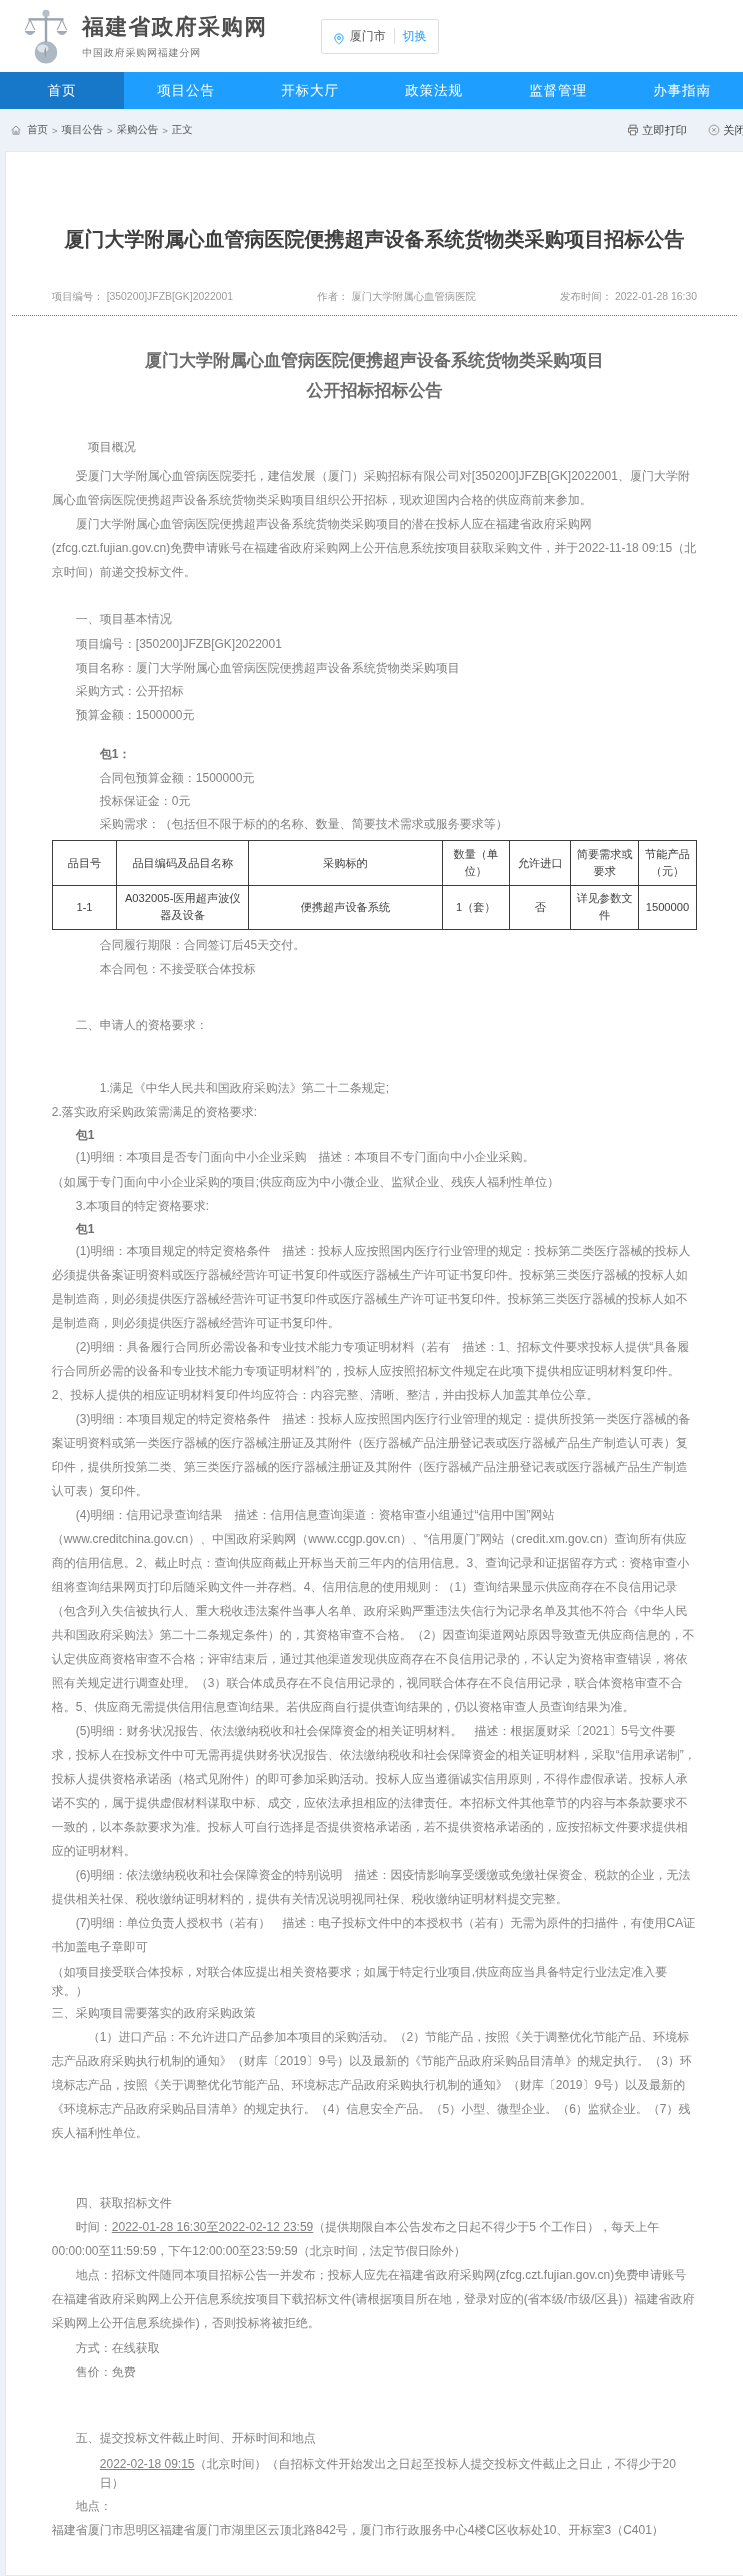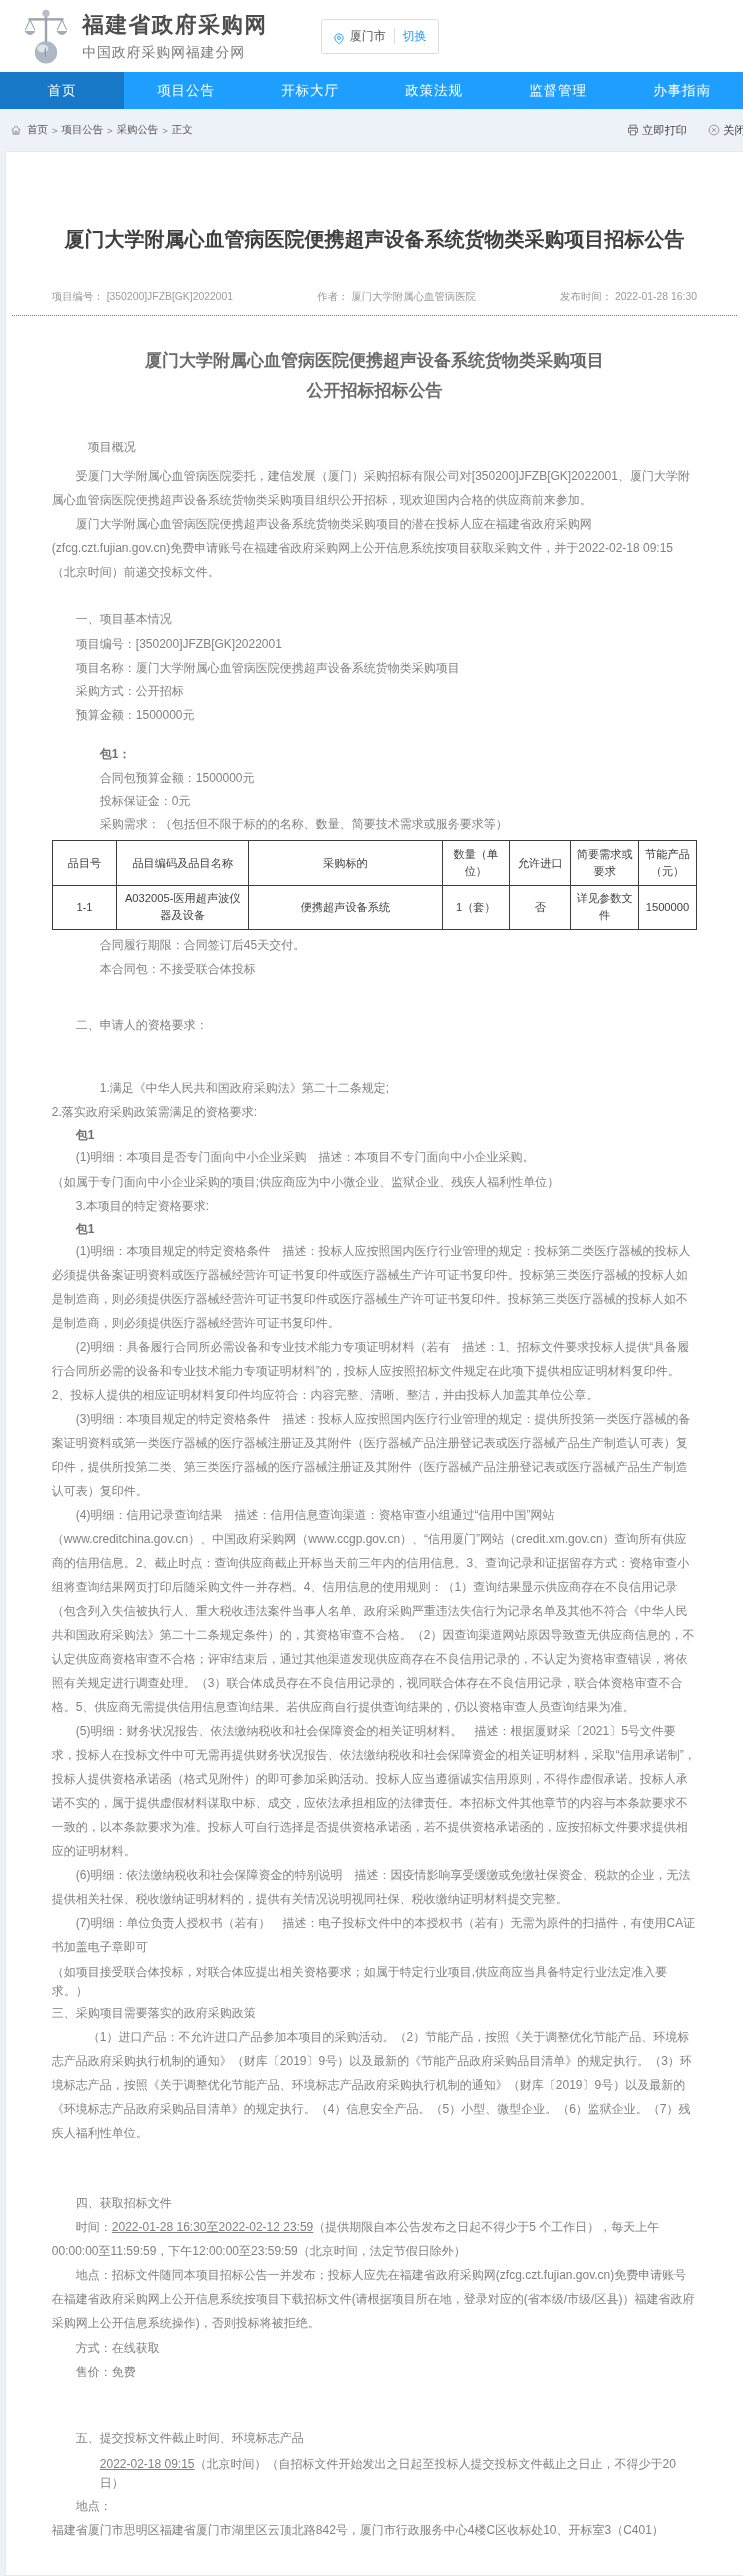--- a/index.html
+++ b/index.html
@@ -8,21 +8,21 @@
     height: 2576px; overflow: hidden;
     background: #edf1f8;
     font-family: "Liberation Sans", "DejaVu Sans", sans-serif;
     color: #808080;
   }
   
   .site-header { height: 72px; background: #fff; display: flex; align-items: center; padding: 0 21px; }
   .logo { width: 50px; height: 59px; flex: 0 0 auto; margin-right: 11.2px; }
   .brand-text { display: flex; flex-direction: column; }
   .site-title { font-size: 21.6px; font-weight: bold; color: #4d4d4d; letter-spacing: 1.6px; }
-  .site-sub { font-size: 14px; color: #7a7a7a; margin-top: 5.6px; letter-spacing: 0.8px; }
+  .site-sub { font-size: 10px; color: #7a7a7a; margin-top: 5.6px; letter-spacing: 0.8px; }
   .region-box { margin-left: 53px; border: 0.8px solid #ddd; border-radius: 2.4px; height: 35px;
     display: flex; align-items: center; padding: 0 11.2px; gap: 8px; background:#fff; }
   .region-city { font-size: 12px; color: #555; display:flex; align-items:flex-end; gap:4.8px; }
   .region-divider { width: 0.8px; height: 16px; background: #ddd; }
   .region-switch { font-size: 12px; color: #1e9fff; cursor: pointer; text-decoration: none; }
   
   .main-nav { height: 37px; background: #1e9fff; display: flex; }
   .nav-item { flex: 1; display: flex; align-items: center; justify-content: center;
     color: #fff; font-size: 13.6px; text-decoration: none; letter-spacing: 0.8px; }
   .nav-item.active { background: #1777c8; }
@@ -147,21 +147,21 @@
   <div class="dotted"></div>
 
   <div class="doc">
     <div class="doc-heading">
       <div>厦门大学附属心血管病医院便携超声设备系统货物类采购项目</div>
       <div>公开招标招标公告</div>
     </div>
 
     <p class="ln i3" style="margin-top:32px;">项目概况</p>
     <p class="para" style="margin-top:8px;">受厦门大学附属心血管病医院委托，建信发展（厦门）采购招标有限公司对[350200]JFZB[GK]2022001、厦门大学附属心血管病医院便携超声设备系统货物类采购项目组织公开招标，现欢迎国内合格的供应商前来参加。</p>
-    <p class="para">厦门大学附属心血管病医院便携超声设备系统货物类采购项目的潜在投标人应在福建省政府采购网(zfcg.czt.fujian.gov.cn)免费申请账号在福建省政府采购网上公开信息系统按项目获取采购文件，并于2022-02-18 09:15（北京时间）前递交投标文件。</p>
+    <p class="para">厦门大学附属心血管病医院便携超声设备系统货物类采购项目的潜在投标人应在福建省政府采购网(zfcg.czt.fujian.gov.cn)免费申请账号在福建省政府采购网上公开信息系统按项目获取采购文件，并于2022-11-18 09:15（北京时间）前递交投标文件。</p>
 
     <p class="sec-h i2" style="margin-top:22.4px;">一、项目基本情况</p>
     <p class="ln i2">项目编号：[350200]JFZB[GK]2022001</p>
     <p class="ln i2">项目名称：厦门大学附属心血管病医院便携超声设备系统货物类采购项目</p>
     <p class="ln i2">采购方式：公开招标</p>
     <p class="ln i2">预算金额：1500000元</p>
     <p class="ln i4 bold" style="margin-top:21px;">包1：</p>
     <p class="ln i4">合同包预算金额：1500000元</p>
     <p class="ln i4">投标保证金：0元</p>
     <p class="ln i4">采购需求：（包括但不限于标的的名称、数量、简要技术需求或服务要求等）</p>
@@ -223,21 +223,21 @@
     <p class="para" style="text-indent:3em;">（1）进口产品：不允许进口产品参加本项目的采购活动。（2）节能产品，按照《关于调整优化节能产品、环境标志产品政府采购执行机制的通知》（财库〔2019〕9号）以及最新的《节能产品政府采购品目清单》的规定执行。（3）环境标志产品，按照《关于调整优化节能产品、环境标志产品政府采购执行机制的通知》（财库〔2019〕9号）以及最新的《环境标志产品政府采购品目清单》的规定执行。（4）信息安全产品。（5）小型、微型企业。（6）监狱企业。（7）残疾人福利性单位。</p>
 
     <p class="sec-h i2 mt-sec">四、获取招标文件</p>
     <p class="para">
       <span>时间：</span><span class="u">2022-01-28 16:30至2022-02-12 23:59</span><span>（提供期限自本公告发布之日起不得少于5 个工作日），每天上午00:00:00至11:59:59，下午12:00:00至23:59:59（北京时间，法定节假日除外）</span>
     </p>
     <p class="para">地点：招标文件随同本项目招标公告一并发布；投标人应先在福建省政府采购网(zfcg.czt.fujian.gov.cn)免费申请账号在福建省政府采购网上公开信息系统按项目下载招标文件(请根据项目所在地，登录对应的(省本级/市级/区县)）福建省政府采购网上公开信息系统操作)，否则投标将被拒绝。</p>
     <p class="ln i2">方式：在线获取</p>
     <p class="ln i2">售价：免费</p>
 
-    <p class="sec-h i2" style="margin-top:45px;">五、提交投标文件截止时间、环境标志产品</p>
+    <p class="sec-h i2" style="margin-top:45px;">五、提交投标文件截止时间、开标时间和地点</p>
     <p class="ln i4" style="">
       <span class="u">2022-02-18 09:15</span><span>（北京时间）（自招标文件开始发出之日起至投标人提交投标文件截止之日止，不得少于20日）</span>
     </p>
     <p class="ln i2">地点：</p>
     <p class="ln">福建省厦门市思明区福建省厦门市湖里区云顶北路842号，厦门市行政服务中心4楼C区收标处10、开标室3（C401）</p>
 
   </div>
 </div>
 
 

